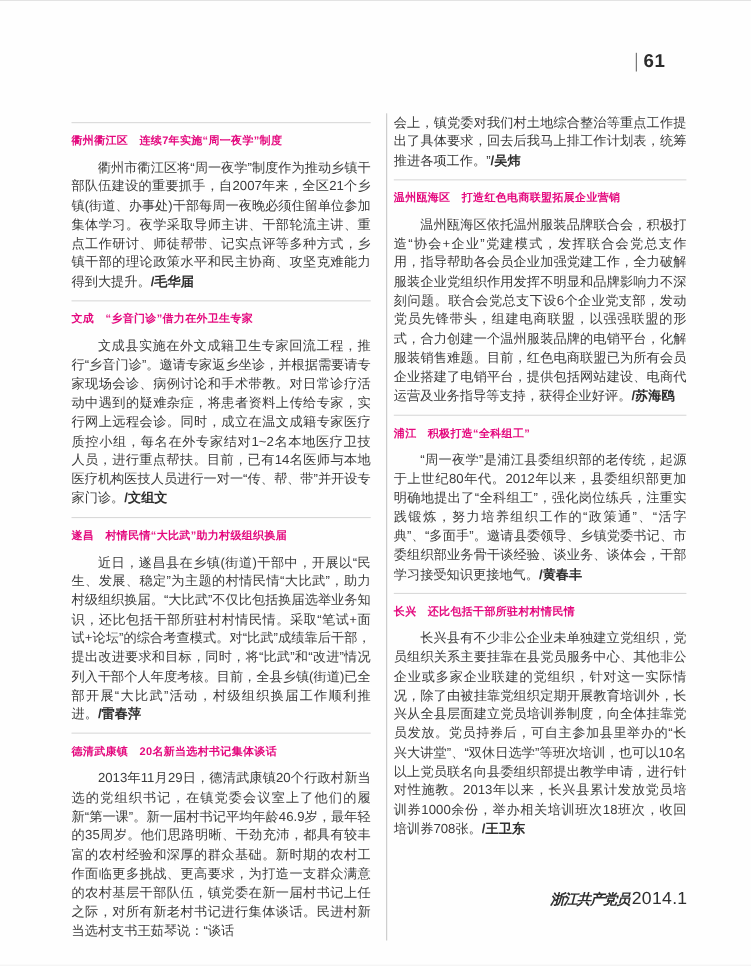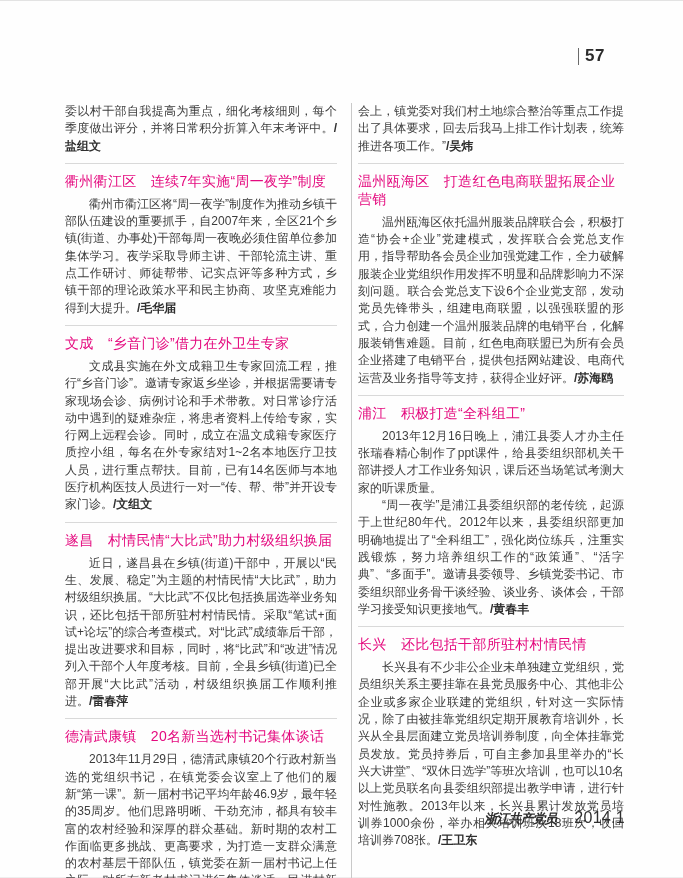--- a/index.html
+++ b/index.html
@@ -54,40 +54,40 @@
     margin: 0;
     font-size: 12px;
     line-height: 17.3px;
     color: #3c3c3c;
     text-align: justify;
   }
   .indent { text-indent: 2em; }
   .sig { font-weight: bold; color: #2f2f2f; }
   .headline {
     margin: 3px 0 6px 0;
-    font-size: 14px;
+    font-size: 10px;
     line-height: 18px;
-    font-weight: normal;
+    font-weight: bold;
     color: #e4097e;
     letter-spacing: 0.3px;
   }
   .sep {
     border: none;
     border-top: 1px solid #d9d9d9;
     margin: 8px 0 8px 0;
     height: 0;
   }
   
   .footer {
     position: absolute;
     top: 809px;
     right: 58px;
     display: flex;
     align-items: baseline;
-    gap: 18px;
+    gap: 2px;
   }
   .journal-logo {
     font-family: "DejaVu Serif", serif;
     font-weight: bold;
     font-style: italic;
     font-size: 13px;
     letter-spacing: -1px;
     color: #2e2e2e;
   }
   .issue-date {
@@ -96,28 +96,27 @@
     letter-spacing: 0.3px;
   }
 </style>
 </head>
 <body>
 
 <div class="page">
 
   <div class="page-number">
     <span class="bar"></span>
-    <span class="num">57</span>
+    <span class="num">61</span>
   </div>
 
   <div class="content">
 
     <div class="col col-left">
 
-      <p class="body-p"><span>委以村干部自我提高为重点，细化考核细则，每个季度做出评分，并将日常积分折算入年末考评中。</span><span class="sig">/盐组文</span></p>
 
       <hr class="sep">
 
       <section class="article">
         <h3 class="headline">衢州衢江区　连续7年实施“周一夜学”制度</h3>
         <p class="body-p indent"><span>衢州市衢江区将“周一夜学”制度作为推动乡镇干部队伍建设的重要抓手，自2007年来，全区21个乡镇(街道、办事处)干部每周一夜晚必须住留单位参加集体学习。夜学采取导师主讲、干部轮流主讲、重点工作研讨、师徒帮带、记实点评等多种方式，乡镇干部的理论政策水平和民主协商、攻坚克难能力得到大提升。</span><span class="sig">/毛华届</span></p>
       </section>
 
       <hr class="sep">
 
@@ -152,21 +151,20 @@
 
       <section class="article">
         <h3 class="headline">温州瓯海区　打造红色电商联盟拓展企业营销</h3>
         <p class="body-p indent"><span>温州瓯海区依托温州服装品牌联合会，积极打造“协会+企业”党建模式，发挥联合会党总支作用，指导帮助各会员企业加强党建工作，全力破解服装企业党组织作用发挥不明显和品牌影响力不深刻问题。联合会党总支下设6个企业党支部，发动党员先锋带头，组建电商联盟，以强强联盟的形式，合力创建一个温州服装品牌的电销平台，化解服装销售难题。目前，红色电商联盟已为所有会员企业搭建了电销平台，提供包括网站建设、电商代运营及业务指导等支持，获得企业好评。</span><span class="sig">/苏海鸥</span></p>
       </section>
 
       <hr class="sep">
 
       <section class="article">
         <h3 class="headline">浦江　积极打造“全科组工”</h3>
-        <p class="body-p indent"><span>2013年12月16日晚上，浦江县委人才办主任张瑞春精心制作了ppt课件，给县委组织部机关干部讲授人才工作业务知识，课后还当场笔试考测大家的听课质量。</span></p>
         <p class="body-p indent"><span>“周一夜学”是浦江县委组织部的老传统，起源于上世纪80年代。2012年以来，县委组织部更加明确地提出了“全科组工”，强化岗位练兵，注重实践锻炼，努力培养组织工作的“政策通”、“活字典”、“多面手”。邀请县委领导、乡镇党委书记、市委组织部业务骨干谈经验、谈业务、谈体会，干部学习接受知识更接地气。</span><span class="sig">/黄春丰</span></p>
       </section>
 
       <hr class="sep">
 
       <section class="article">
         <h3 class="headline">长兴　还比包括干部所驻村村情民情</h3>
         <p class="body-p indent"><span>长兴县有不少非公企业未单独建立党组织，党员组织关系主要挂靠在县党员服务中心、其他非公企业或多家企业联建的党组织，针对这一实际情况，除了由被挂靠党组织定期开展教育培训外，长兴从全县层面建立党员培训券制度，向全体挂靠党员发放。党员持券后，可自主参加县里举办的“长兴大讲堂”、“双休日选学”等班次培训，也可以10名以上党员联名向县委组织部提出教学申请，进行针对性施教。2013年以来，长兴县累计发放党员培训券1000余份，举办相关培训班次18班次，收回培训券708张。</span><span class="sig">/王卫东</span></p>
       </section>
 

